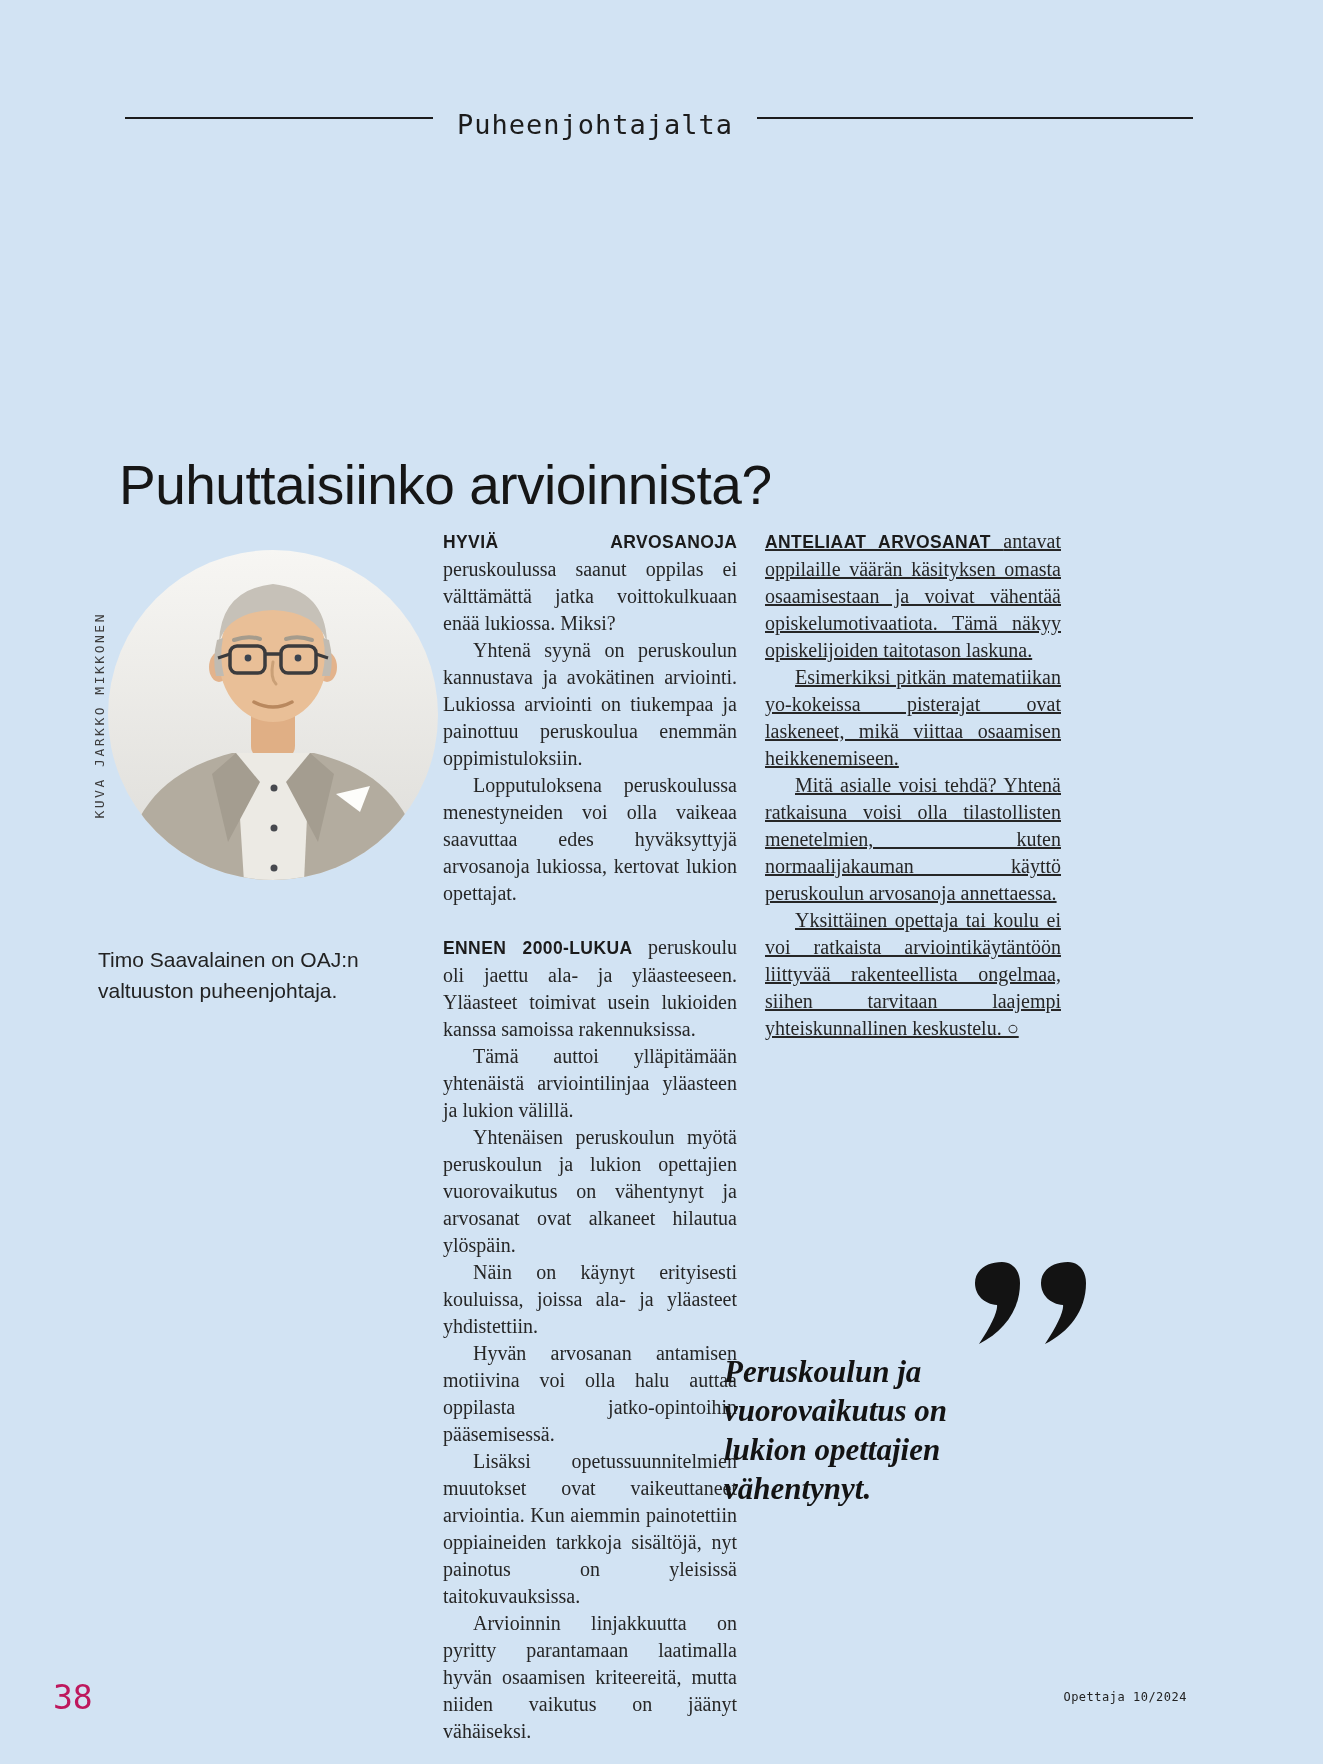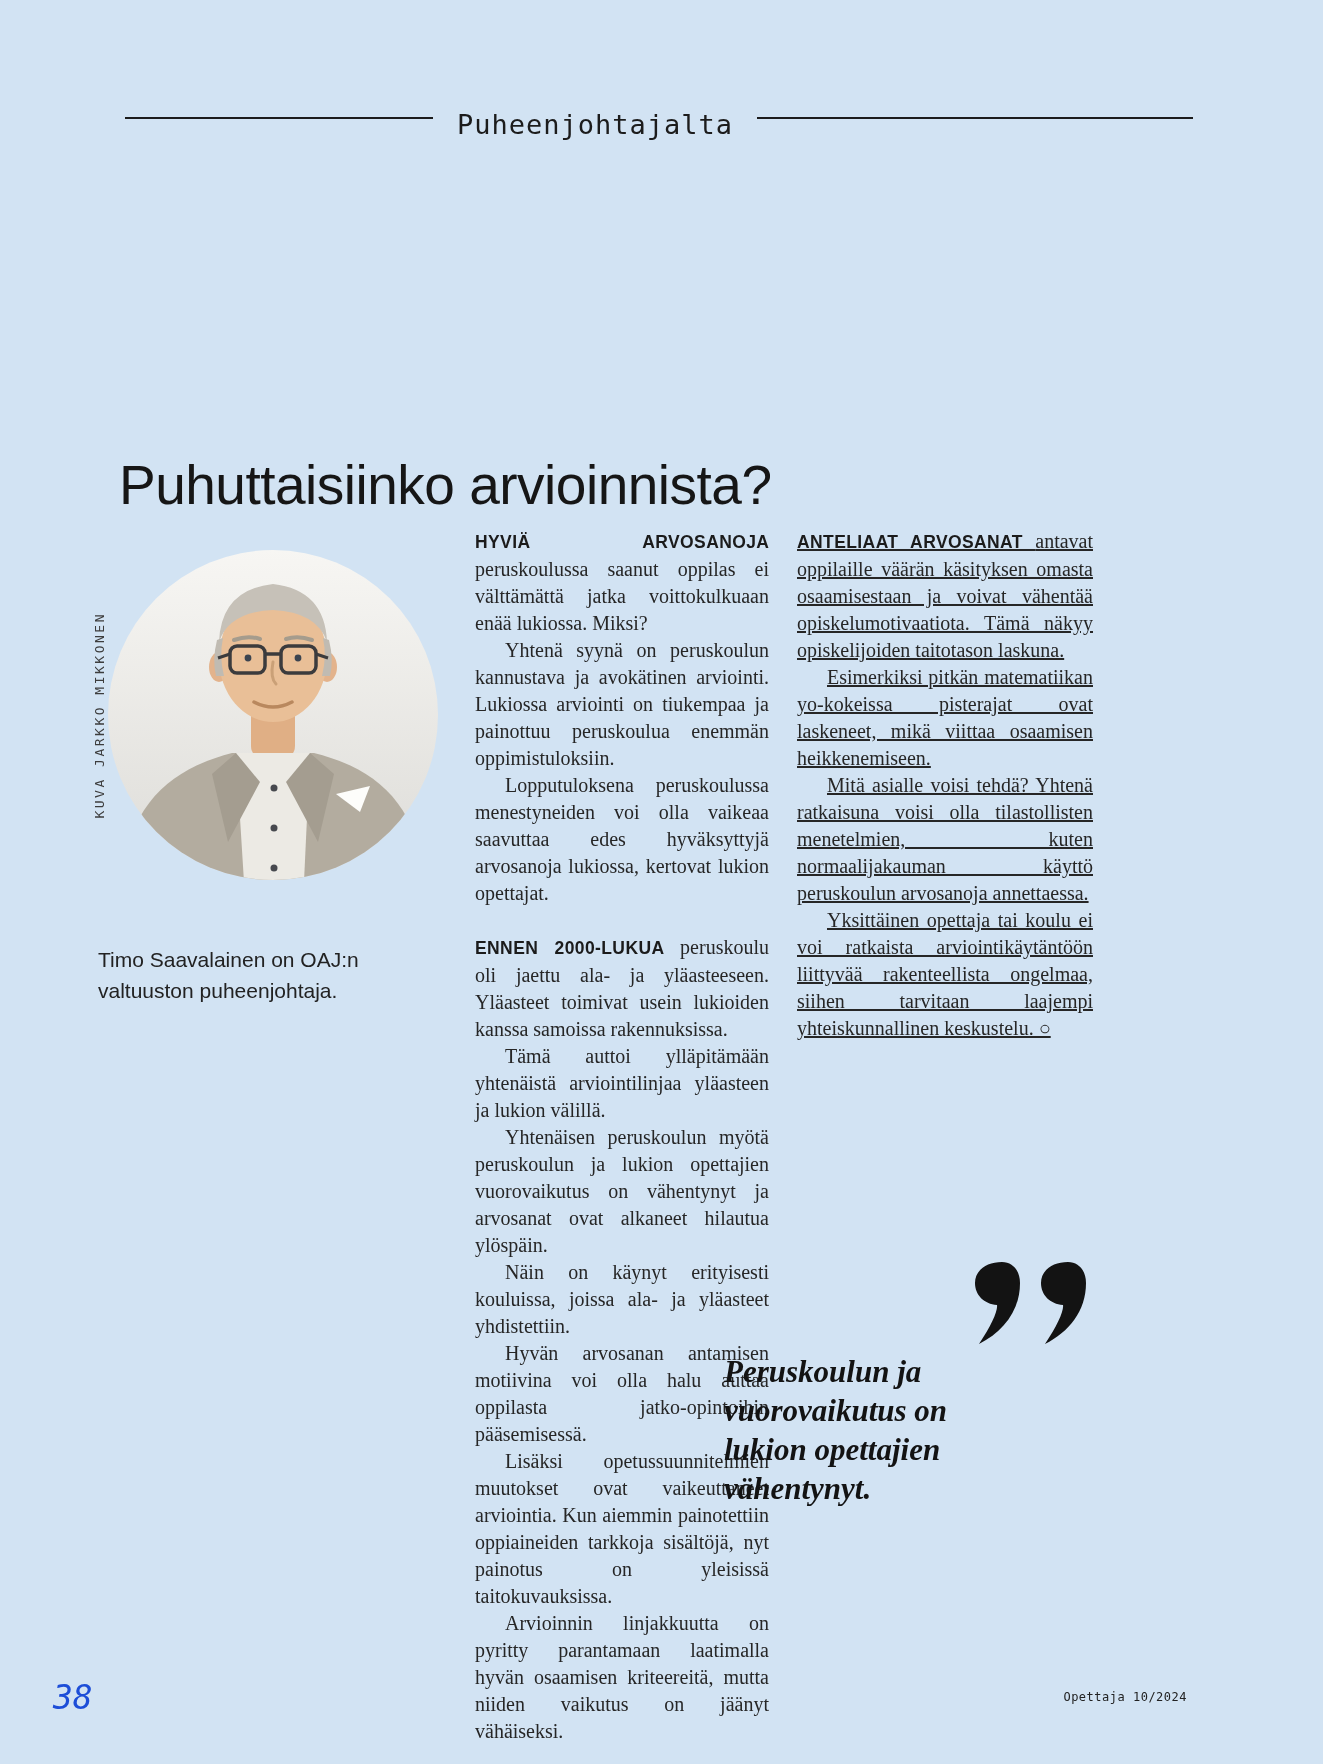--- a/index.html
+++ b/index.html
@@ -46,21 +46,21 @@
   .portrait svg{display:block;width:100%;height:100%;}
   .portrait-caption{
     position:absolute;left:98px;top:944px;width:350px;
     font-family:"Liberation Sans",sans-serif;
     font-size:21px;line-height:31px;color:#222;
   }
   
   .col{
     position:absolute;top:528px;
     font-size:20px;line-height:27px;
-    text-align:justify;color:#262626;margin-left:32px;
+    text-align:justify;color:#262626;
   }
   .col-1{left:443px;width:294px;}
   .col-2{left:765px;width:296px;text-decoration:underline;}
   .col p{margin:0;}
   .col p.indent{text-indent:30px;}
   .col p.section-gap{margin-top:27px;}
   .lead-in{
     font-family:"Liberation Sans",sans-serif;
     font-weight:700;font-size:17.5px;letter-spacing:0.4px;
     color:#1b1b1b;
@@ -75,21 +75,21 @@
     position:absolute;left:724px;top:1352px;width:304px;
     text-align:left;
     font-family:"Liberation Serif",serif;
     font-style:italic;font-weight:700;
     font-size:31px;line-height:39px;color:#131313;
   }
   
   .page-number{
     position:absolute;left:53px;top:1678px;
     font-family:"DejaVu Sans Mono",monospace;
-    font-size:33px;color:#1d4ed8;font-style:italic;
+    font-size:33px;color:#be185d;
   }
   .issue-label{
     position:absolute;right:136px;top:1690px;
     font-family:"DejaVu Sans Mono",monospace;
     font-size:12px;letter-spacing:0.5px;color:#222;
   }
 </style>
 </head>
 <body>
 

